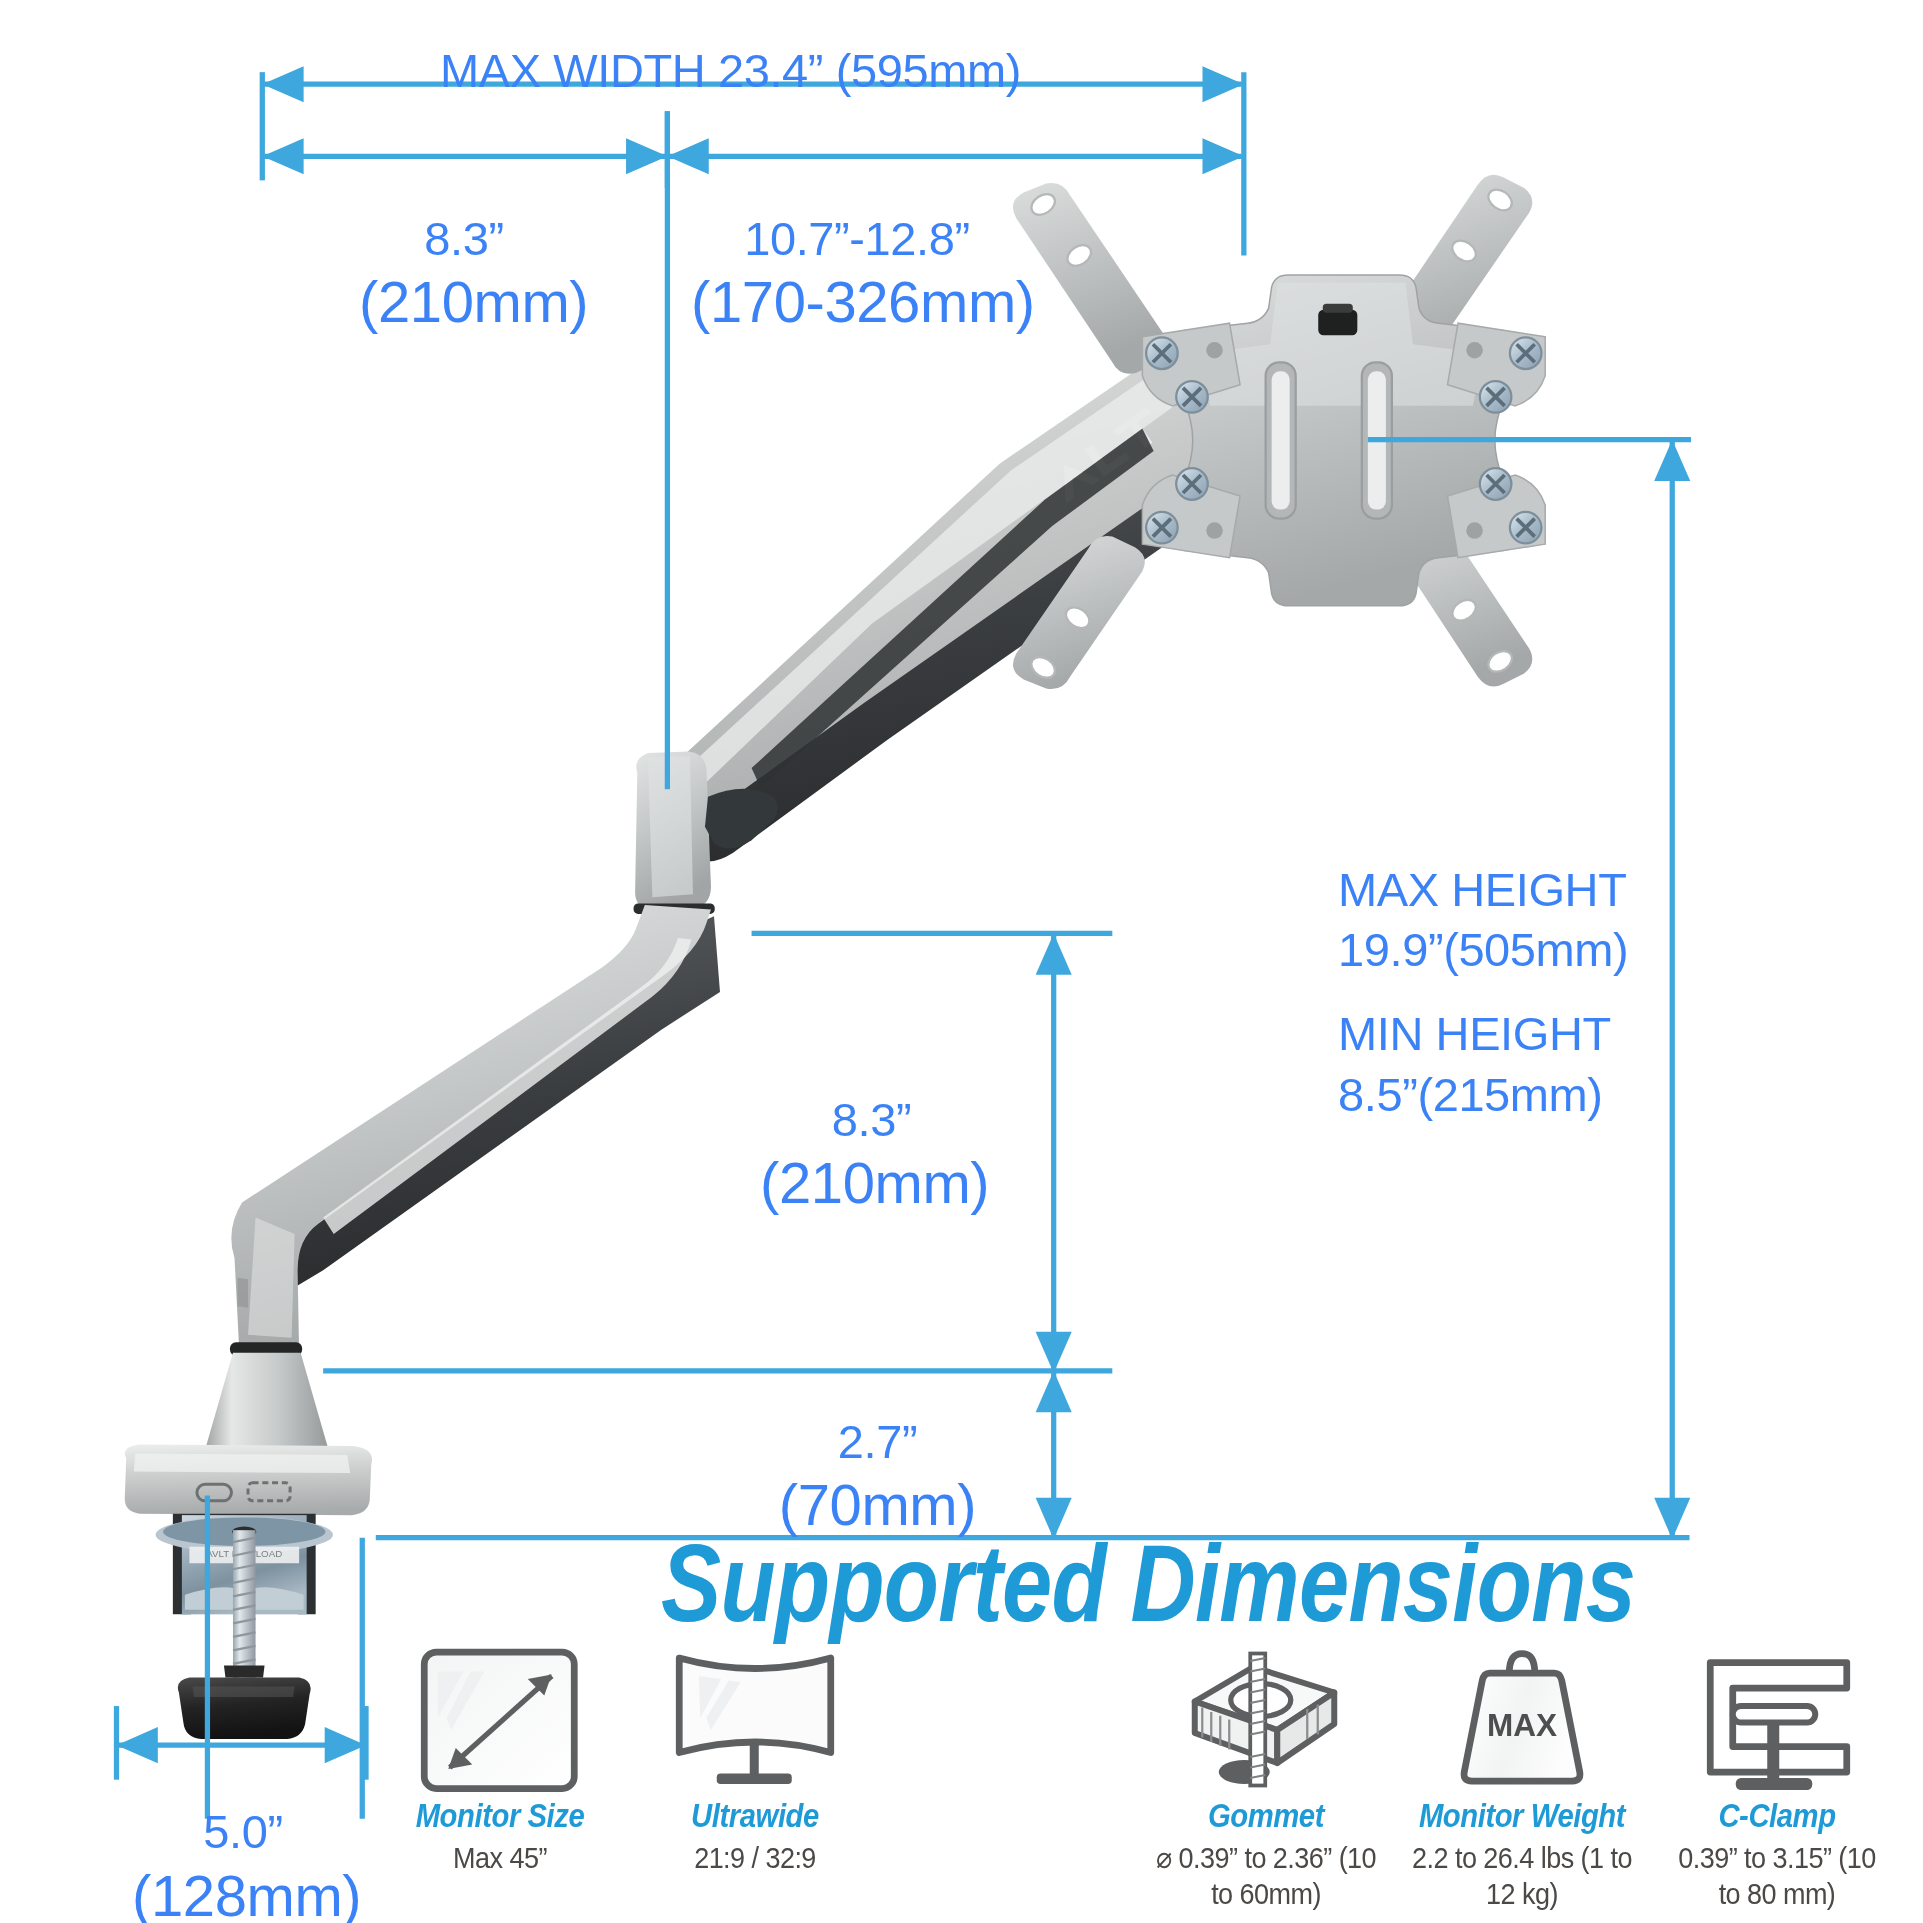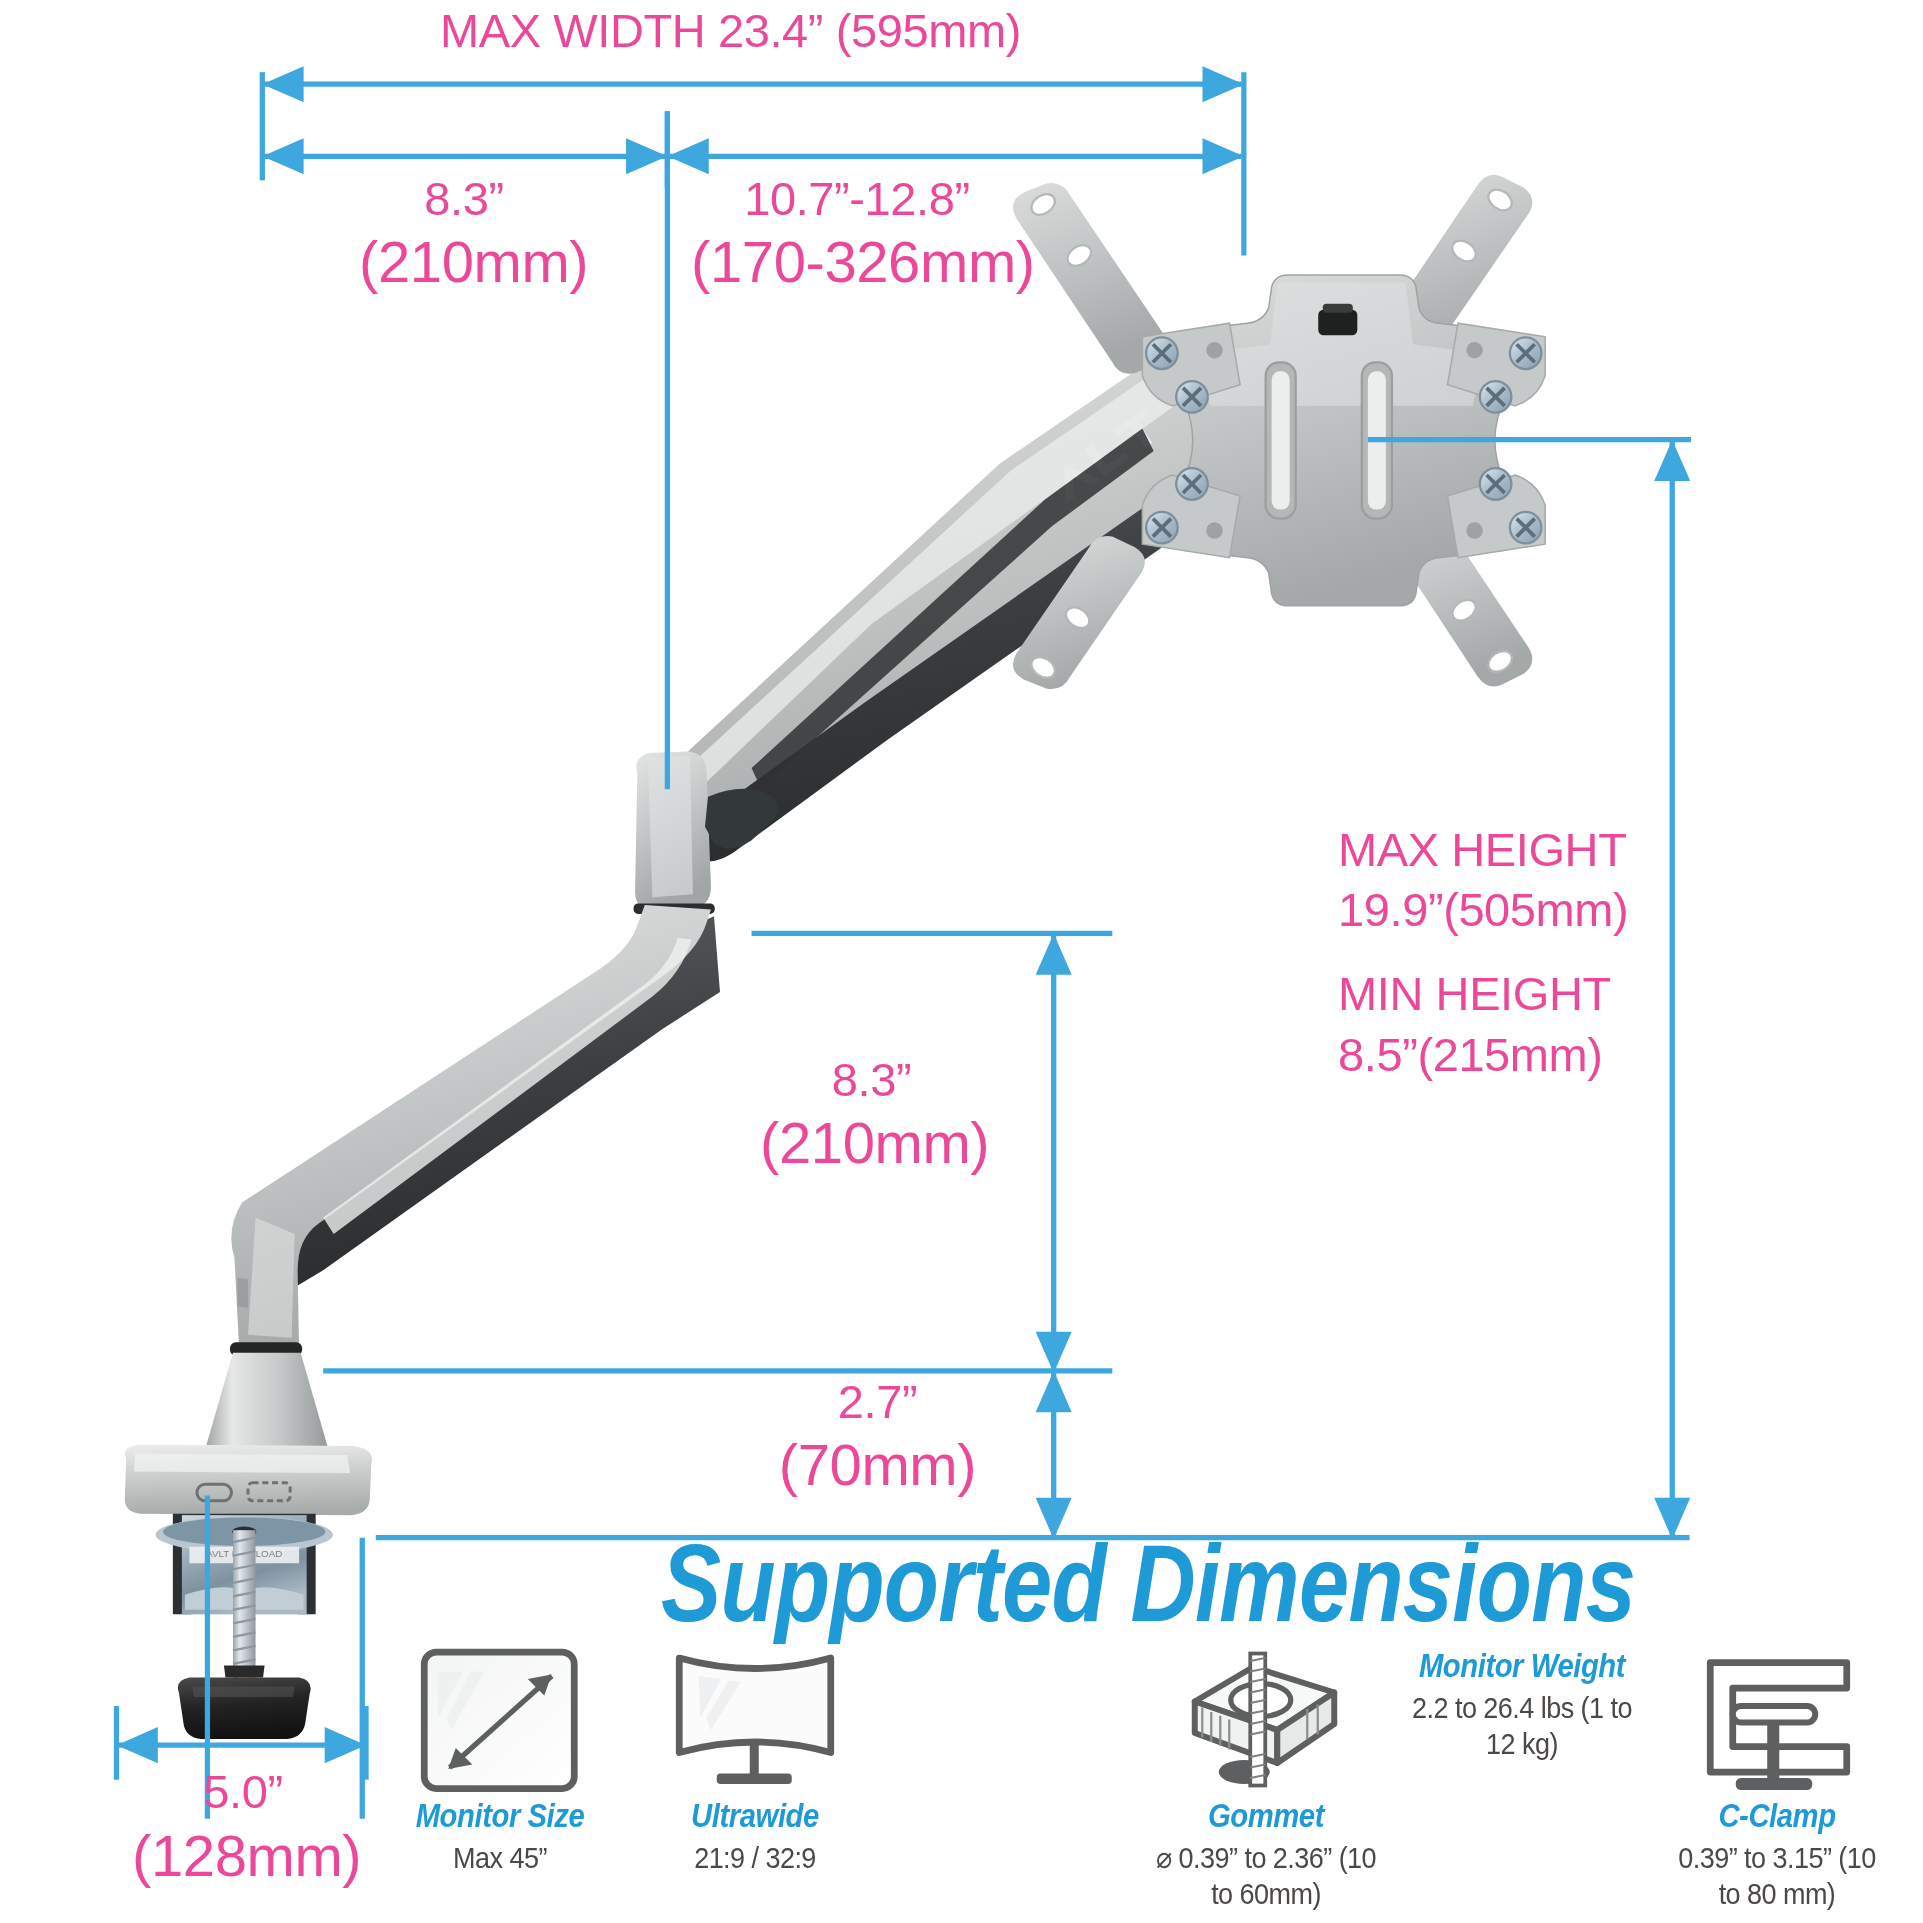--- a/index.html
+++ b/index.html
@@ -1,22 +1,22 @@
 <!DOCTYPE html>
 <html style="font-size:12px"><head>
 <meta charset="utf-8">
 <style>
   html,body{margin:0;padding:0;background:#ffffff;}
   body{width:1924px;height:1924px;position:relative;overflow:hidden;
        font-family:"Liberation Sans","DejaVu Sans",sans-serif;color:#332f2e;}
   .stage{position:absolute;left:0;top:0;width:1924px;height:1924px;}
   svg.layer{position:absolute;left:0;top:0;width:1924px;height:1924px;overflow:visible;}
 
-  .dimtext{position:absolute;color:#ec4899;font-weight:400;line-height:1.06;
-           letter-spacing:-0.4px;white-space:pre;}
+  .dimtext{position:absolute;color:#3b82f6;font-weight:400;line-height:1.06;
+           letter-spacing:-0.4px;white-space:pre;margin-top:40px;}
   .dim-lg{font-size:47px;}
   .dim-md{font-size:58px;}
 
   .hdr{position:absolute;font-style:italic;font-weight:bold;color:#1e9ad6;
        letter-spacing:-0.8px;white-space:nowrap;
        transform:scaleX(0.82);transform-origin:left center;}
 
   .feat{position:absolute;text-align:center;}
   .feat-title{color:#1e9ad6;font-weight:bold;font-style:italic;font-size:34px;
               letter-spacing:-0.5px;transform:scaleX(0.86);transform-origin:center center;}
@@ -383,20 +383,34 @@
           <line x1="124" y1="176" x2="144" y2="172"></line>
         </g>
       </svg>
     </div>
     <div class="feat-title">Gommet</div>
     <div class="feat-sub">⌀ 0.39” to 2.36”
 (10 to 60mm)</div>
   </div>
 
   <div class="feat" style="left:1398px;top:1646px;width:248px;">
+    <div class="feat-icon">
+      <svg width="218" height="150" viewBox="0 0 290 200">
+        <defs>
+            <linearGradient id="wg" x1="0" y1="0" x2="1" y2="0.3">
+          <stop offset="0%" stop-color="#ffffff"></stop>
+              <stop offset="55%" stop-color="#f2f3f3"></stop>
+          <stop offset="100%" stop-color="#fdfdfd"></stop>
+            </linearGradient>
+          </defs>
+        <path d="M 128 36 Q 128 10 145 10 Q 162 10 162 36" fill="none" stroke="#5d5f60" stroke-width="9"></path>
+        <path d="M 102 36 L 188 36 Q 196 36 198 46 L 222 168 Q 224 180 212 180 L 78 180 Q 66 180 68 168 L 92 46 Q 94 36 102 36 Z" fill="url(#wg)" stroke="#5d5f60" stroke-width="9" stroke-linejoin="round"></path>
+        <text x="145" y="120" text-anchor="middle" font-family="Liberation Sans, sans-serif" font-size="42" font-weight="bold" fill="#4c4e4f">MAX</text>
+      </svg>
+    </div>
     <div class="feat-title">Monitor Weight</div>
     <div class="feat-sub">2.2 to 26.4 lbs
 (1 to 12 kg)</div>
   </div>
 
   <div class="feat" style="left:1653px;top:1646px;width:248px;">
     <div class="feat-icon">
       <svg width="218" height="150" viewBox="0 0 290 200">
         <path d="M 56 22 L 238 22 L 238 56 L 86 56 L 86 134 L 238 134 L 238 168 L 56 168 Z" fill="#fff" stroke="#5d5f60" stroke-width="9" stroke-linejoin="round"></path>
         <rect x="132" y="96" width="16" height="82" fill="#5d5f60"></rect>

